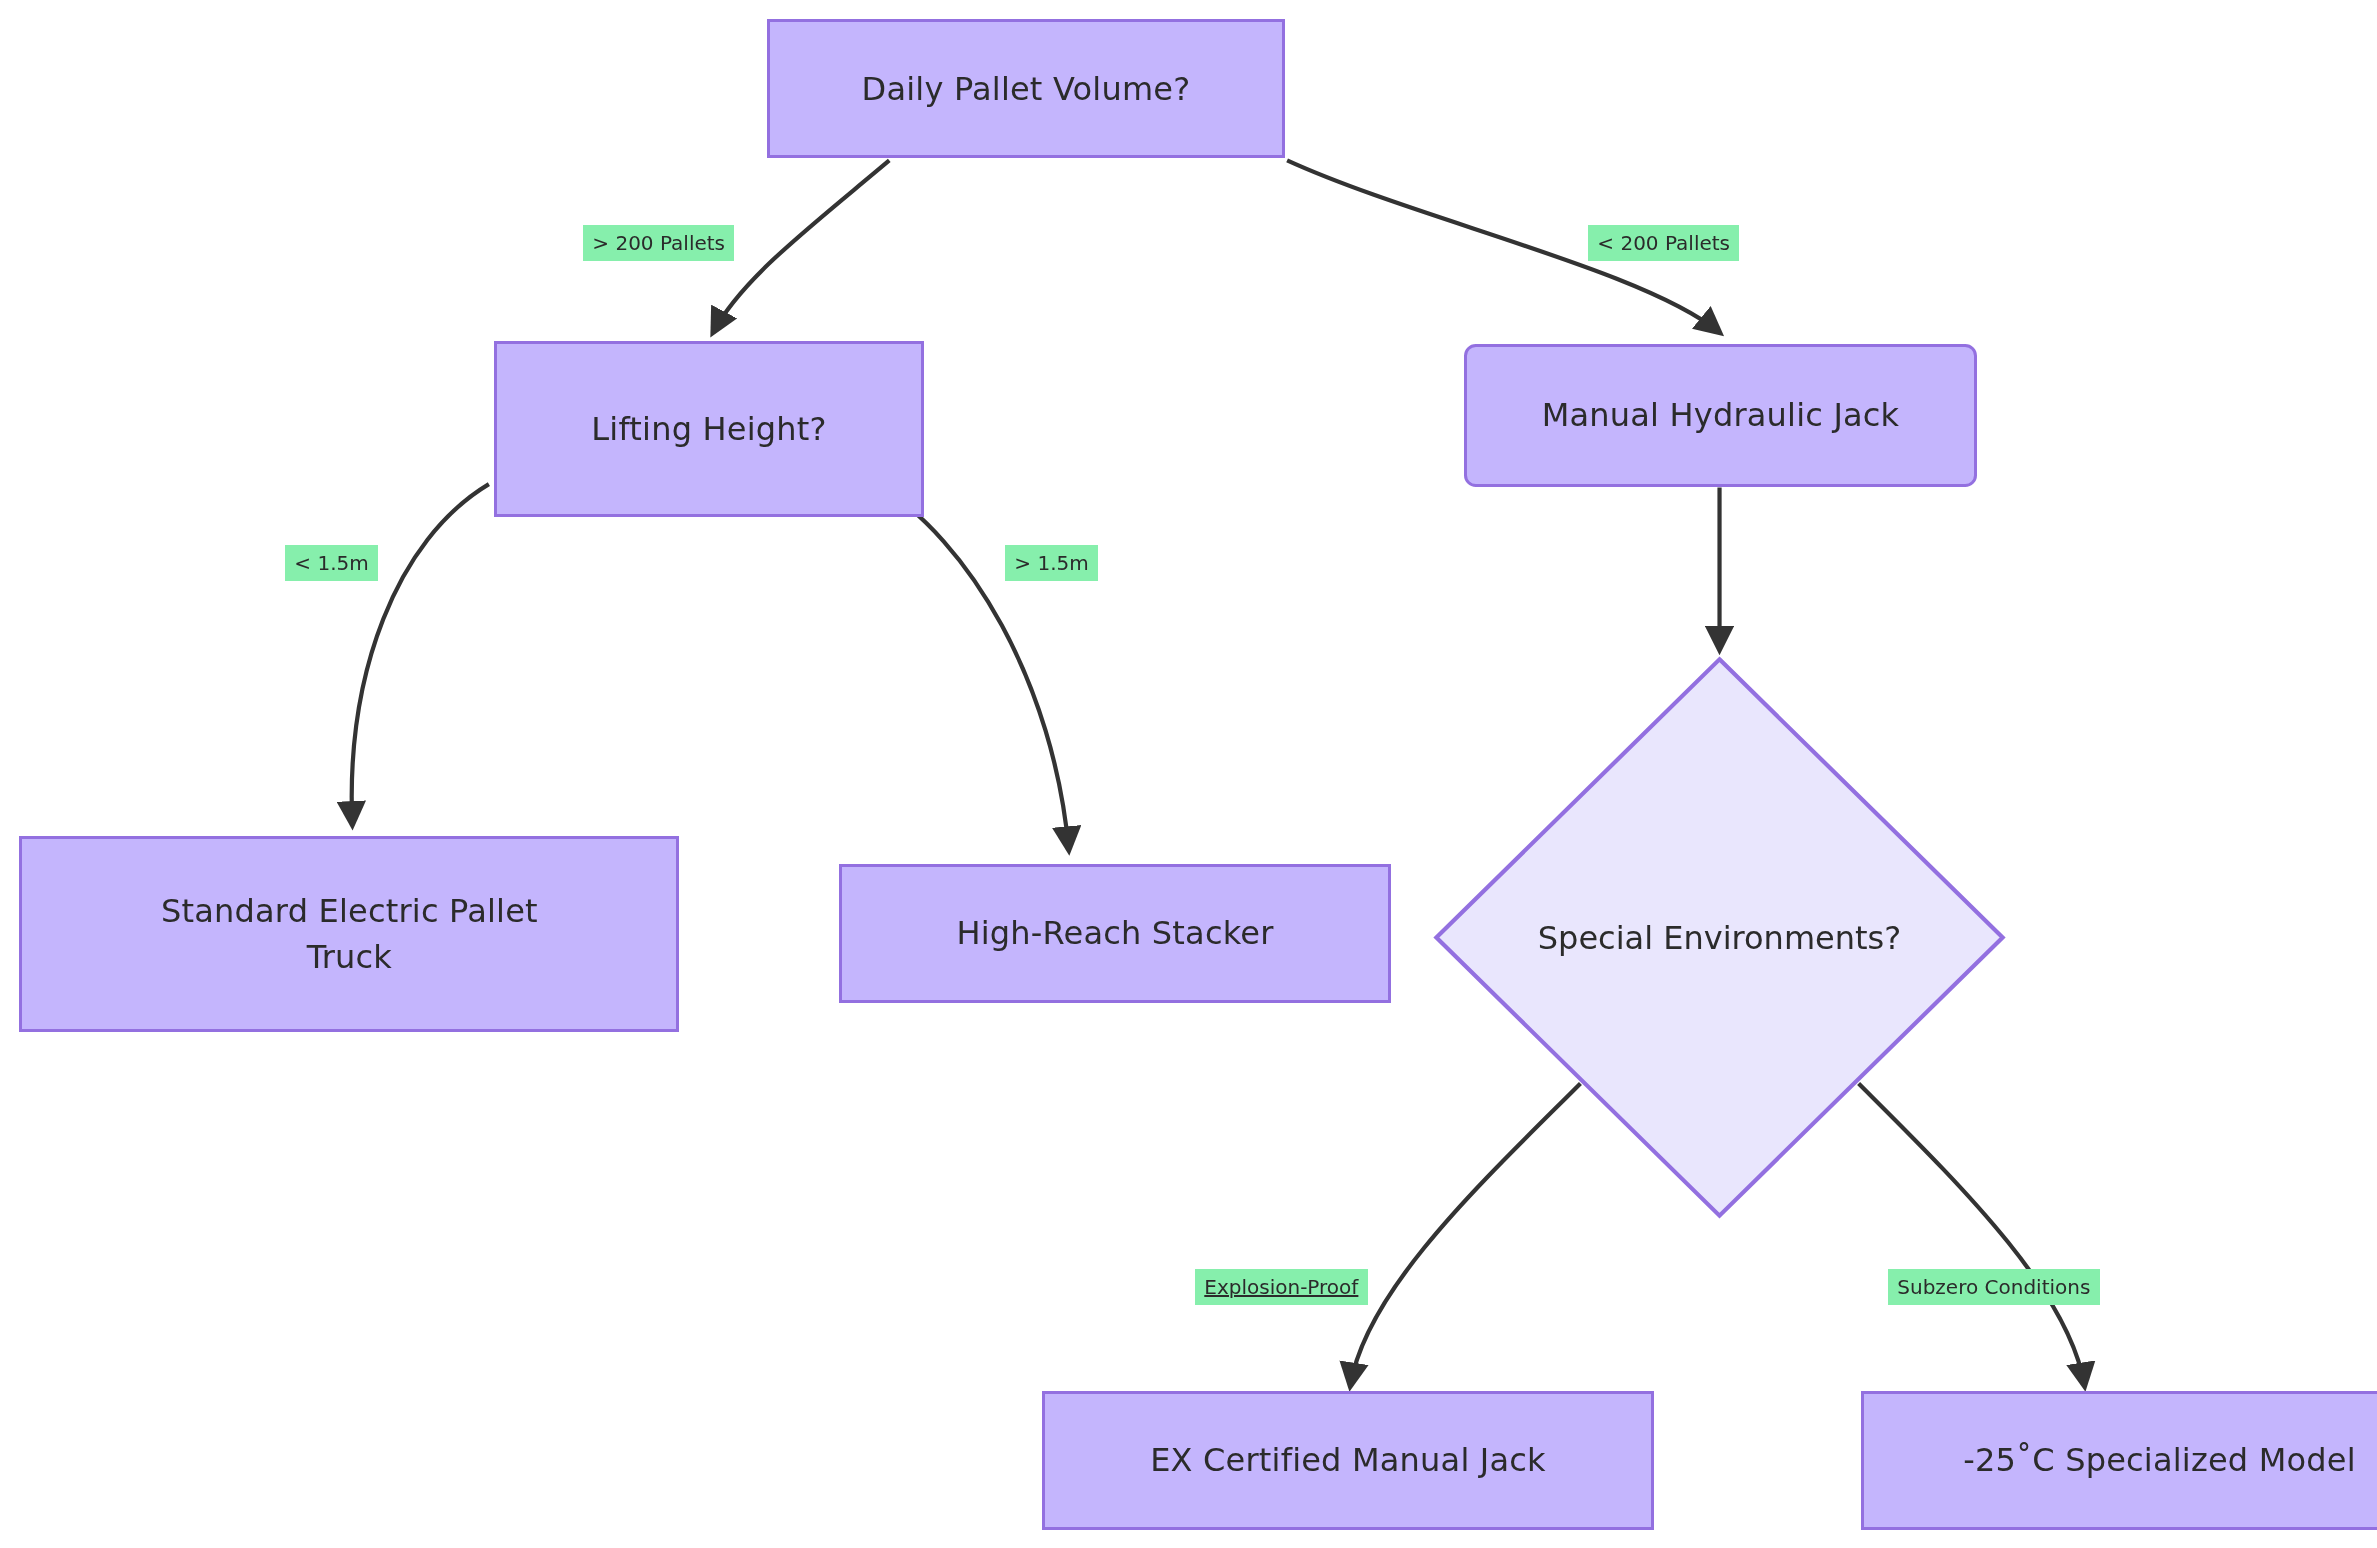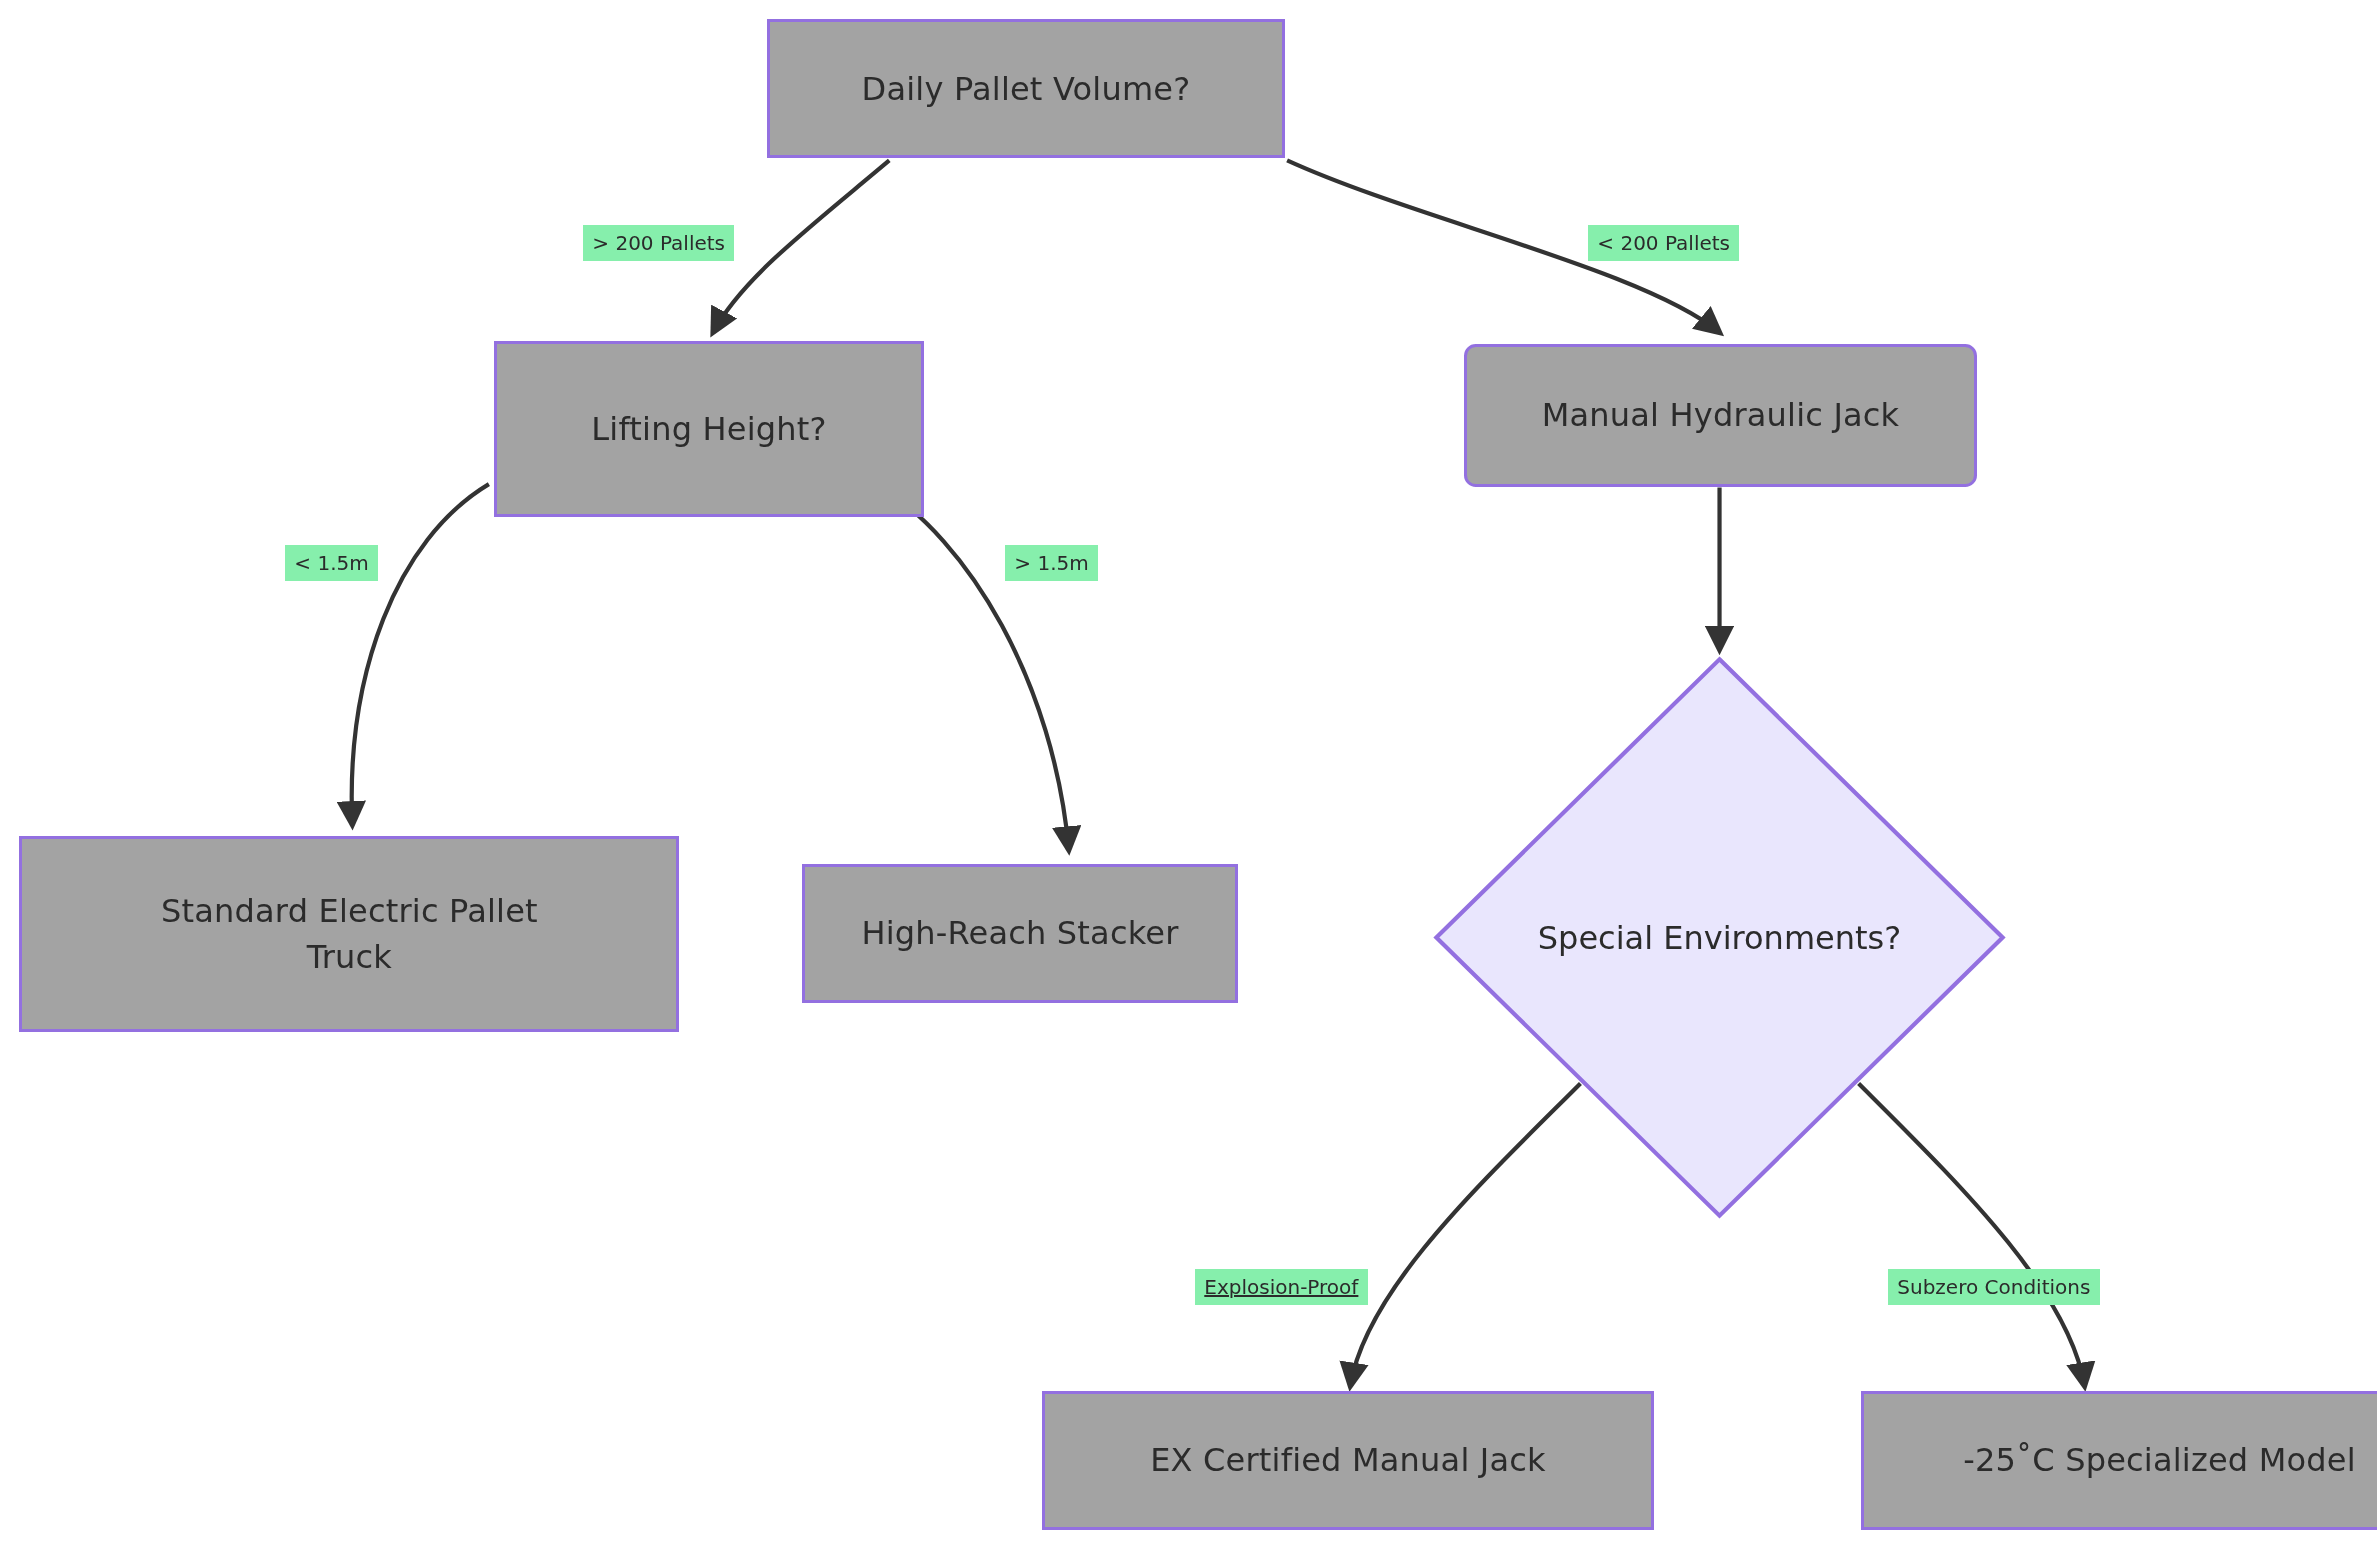--- a/index.html
+++ b/index.html
@@ -23,21 +23,21 @@
     height: 1549px;
     pointer-events: none;
   }
   .node {
     position: absolute;
     box-sizing: border-box;
     display: flex;
     align-items: center;
     justify-content: center;
     text-align: center;
-    background: #a3a3a3;
+    background: #c4b5fd;
     border: 3.4px solid #9370e0;
     color: #2b2b2b;
     font-size: 32px;
     line-height: 1.45;
     letter-spacing: 0.2px;
     padding: 3.4px 15px;
   }
   .node.rounded {
     border-radius: 11.8px;
   }
@@ -115,21 +115,21 @@
 
   <div class="node rounded" style="left:1464px; top:344px; width:513px; height:143px;">
     <span class="node-label">Manual Hydraulic Jack</span>
   </div>
 
   <div class="node" style="left:19.4px; top:836px; width:660px; height:196px;">
     <span class="node-label">Standard Electric Pallet
 Truck</span>
   </div>
 
-  <div class="node" style="left:802px; top:864px; width:436px; height:139px;text-align:center;">
+  <div class="node" style="left:839px; top:864px; width:552px; height:139px;text-align:center;">
     <span class="node-label">High-Reach Stacker</span>
   </div>
 
   <div class="decision-diamond" style="left:1433px; top:656px; width:573px; height:563px;">
     <svg class="dshape" viewBox="0 0 680 668" preserveAspectRatio="none" xmlns="http://www.w3.org/2000/svg">
       <polygon points="340,4 676,334 340,664 4,334" fill="#e9e6fd" stroke="#9370e0" stroke-width="5"></polygon>
     </svg>
     <span class="dtext">Special Environments?</span>
   </div>
 

